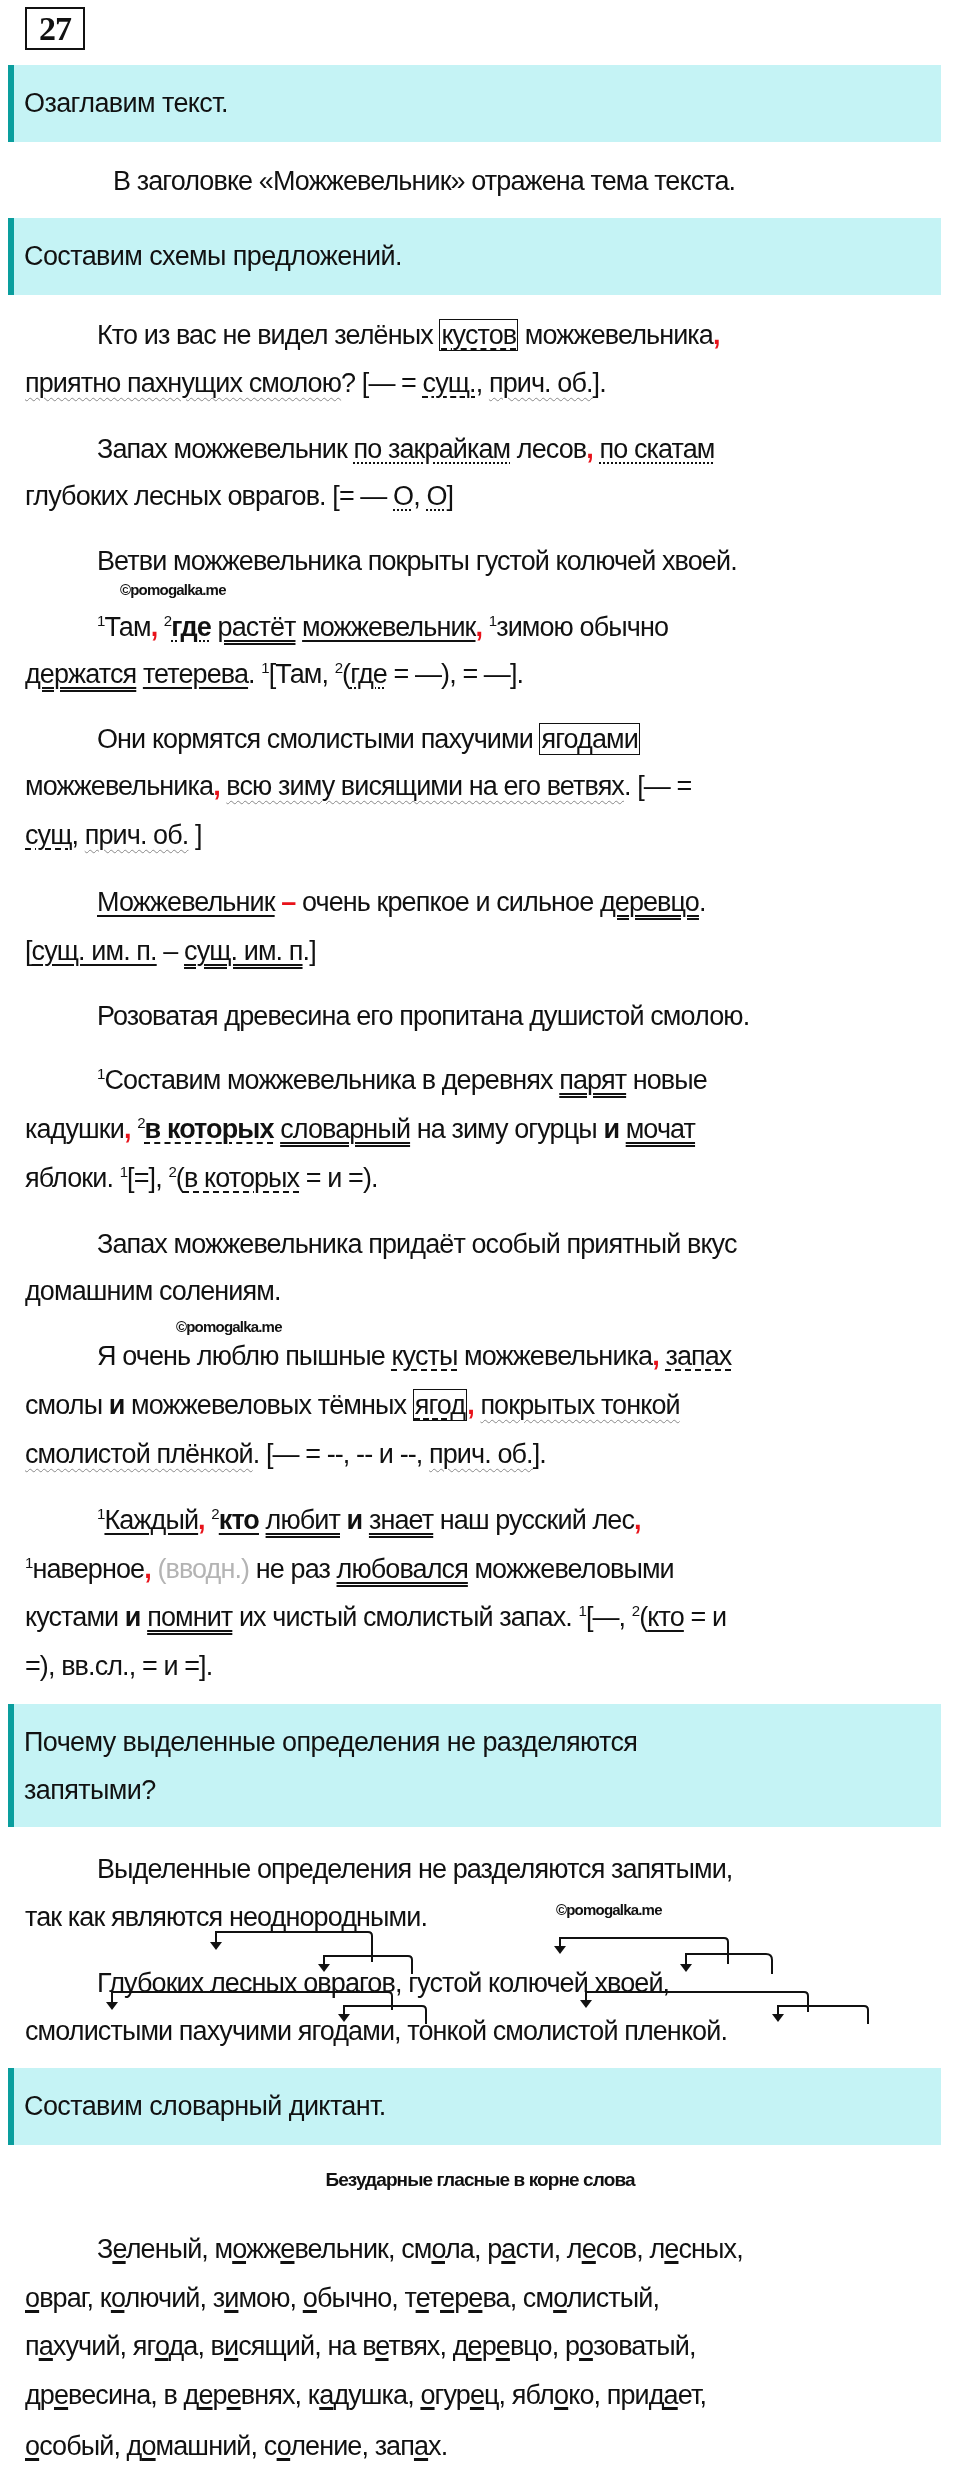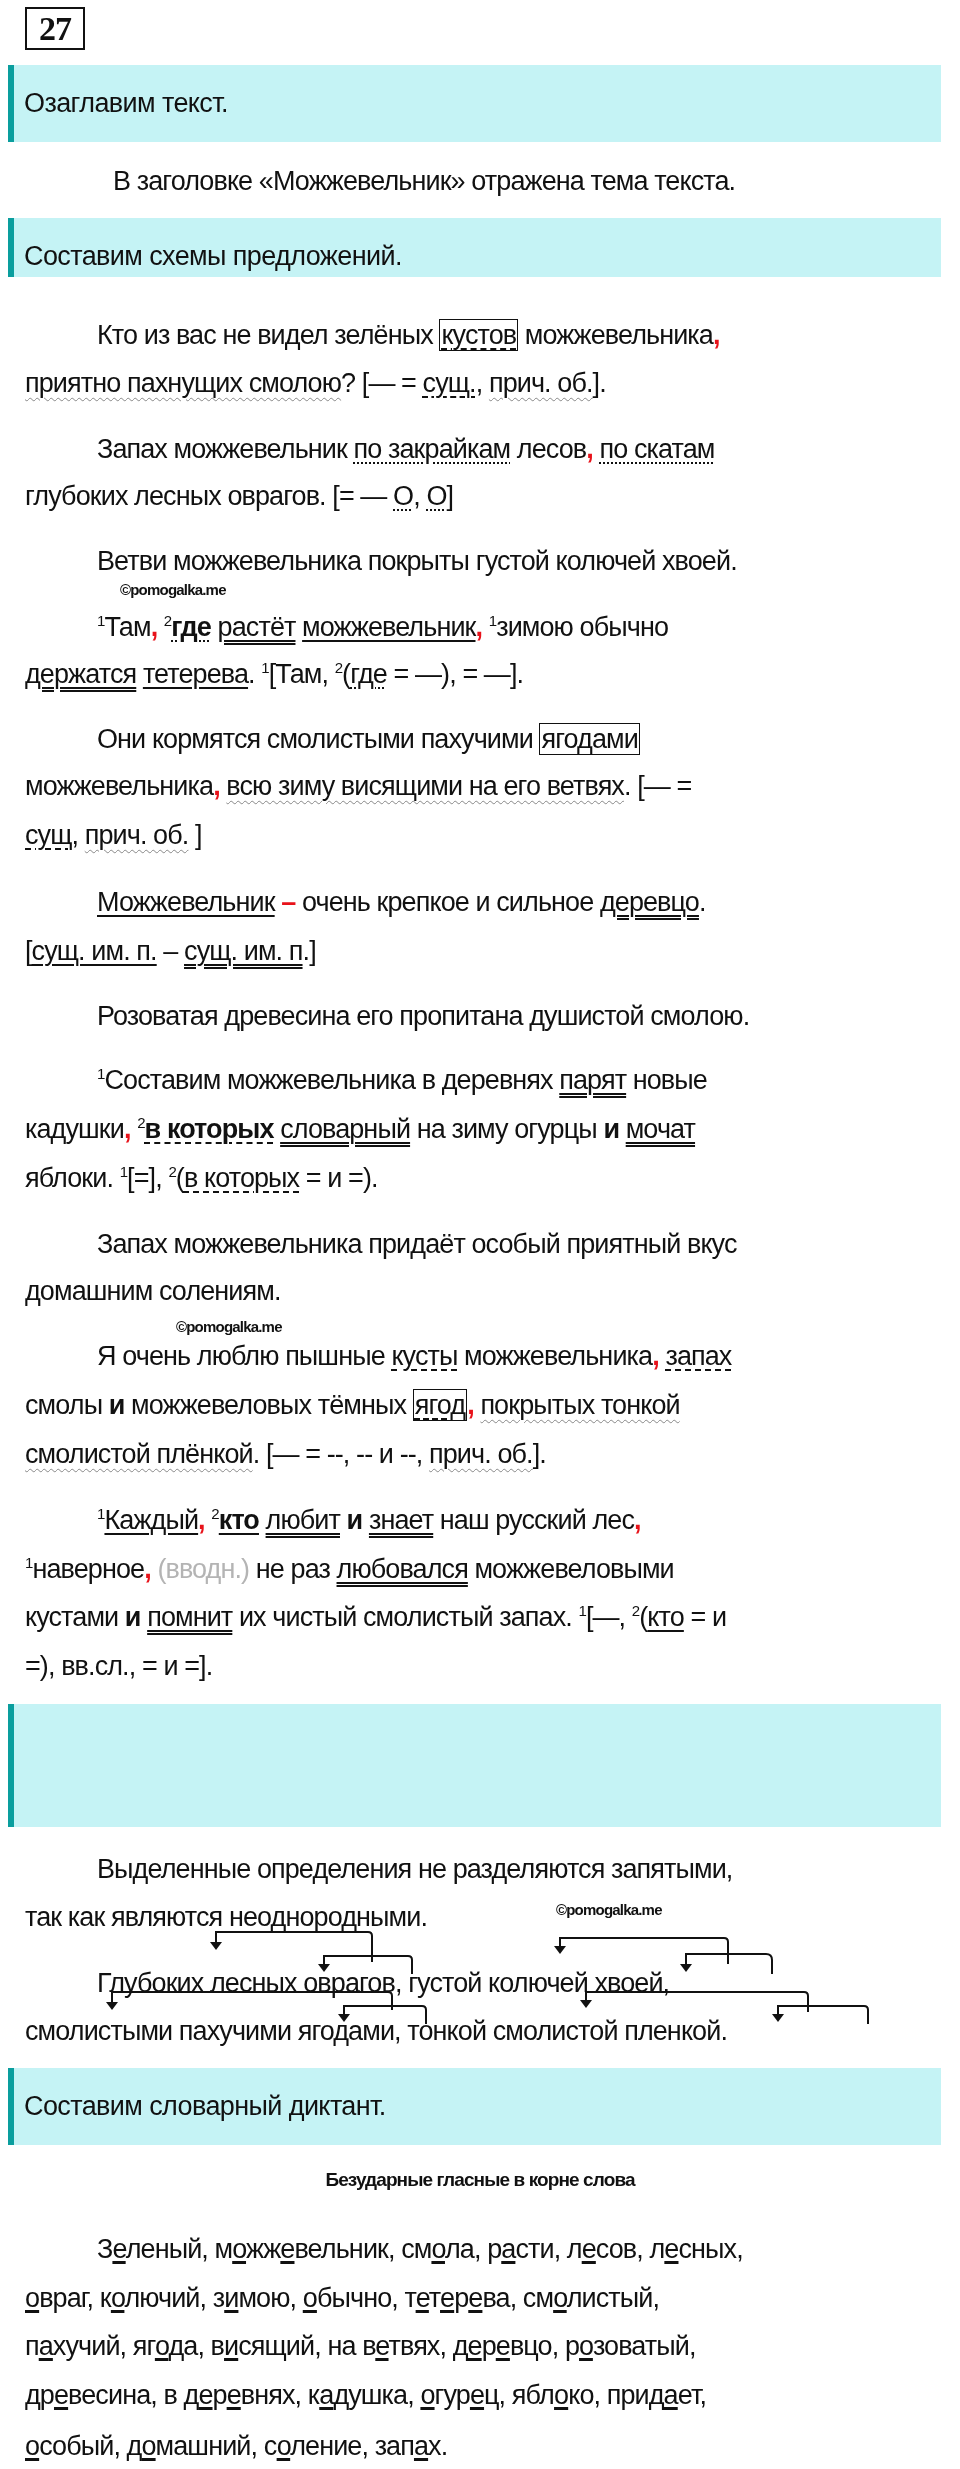--- a/index.html
+++ b/index.html
@@ -34,21 +34,21 @@
 </head>
 <body>
 
 <div class="num-box">27</div>
 
 <div class="task" style="top:65px;height:77px;line-height:77px;">
   <span>Озаглавим текст.</span>
 </div>
 <div class="line" style="left:113px;top:164px;">В заголовке «Можжевельник» отражена тема текста.</div>
 
-<div class="task" style="top:218px;height:59px;line-height:77px;">
+<div class="task" style="top:218px;height:77px;line-height:77px;">
   <span>Составим схемы предложений.</span>
 </div>
 
 <div class="line ind" style="top:318px;">
   <span>Кто из вас не видел зелёных </span><span class="boxed ud">кустов</span><span> можжевельника</span><span class="red">,</span>
 </div>
 <div class="line" style="top:366px;">
   <span class="uw">приятно пахнущих смолою</span><span>? [— = </span><span class="ud">сущ.</span><span>, </span><span class="uw">прич. об.</span><span>].</span>
 </div>
 
@@ -117,20 +117,22 @@
 </div>
 <div class="line" style="top:1552px;">
   <sup>1</sup><span>наверное</span><span class="red">,</span> <span class="gray">(вводн.)</span><span> не раз </span><span class="u2">любовался</span><span> можжевеловыми</span>
 </div>
 <div class="line" style="top:1600px;">
   <span>кустами </span><span class="b">и</span> <span class="u2">помнит</span><span> их чистый смолистый запах. </span><sup>1</sup><span>[—, </span><sup>2</sup><span>(</span><span class="u1">кто</span><span> = и</span>
 </div>
 <div class="line" style="top:1649px;">=), вв.сл., = и =].</div>
 
 <div class="task" style="top:1704px;height:123px;padding-top:14px;line-height:48px;">
+  <div>Почему выделенные определения не разделяются</div>
+  <div>запятыми?</div>
 </div>
 
 <div class="line ind" style="top:1852px;">Выделенные определения не разделяются запятыми,</div>
 <div class="line" style="top:1900px;text-align:right;">так как являются неоднородными.</div>
 <div class="wm" style="left:556px;top:1901px;">©pomogalka.me</div>
 
 <div class="line ind" style="top:1966px;">Глубоких лесных оврагов, густой колючей хвоей,</div>
 <div class="line" style="top:2014px;">смолистыми пахучими ягодами, тонкой смолистой пленкой.</div>
 
 <svg class="arrows" width="960" height="2469" viewBox="0 0 960 2469">

